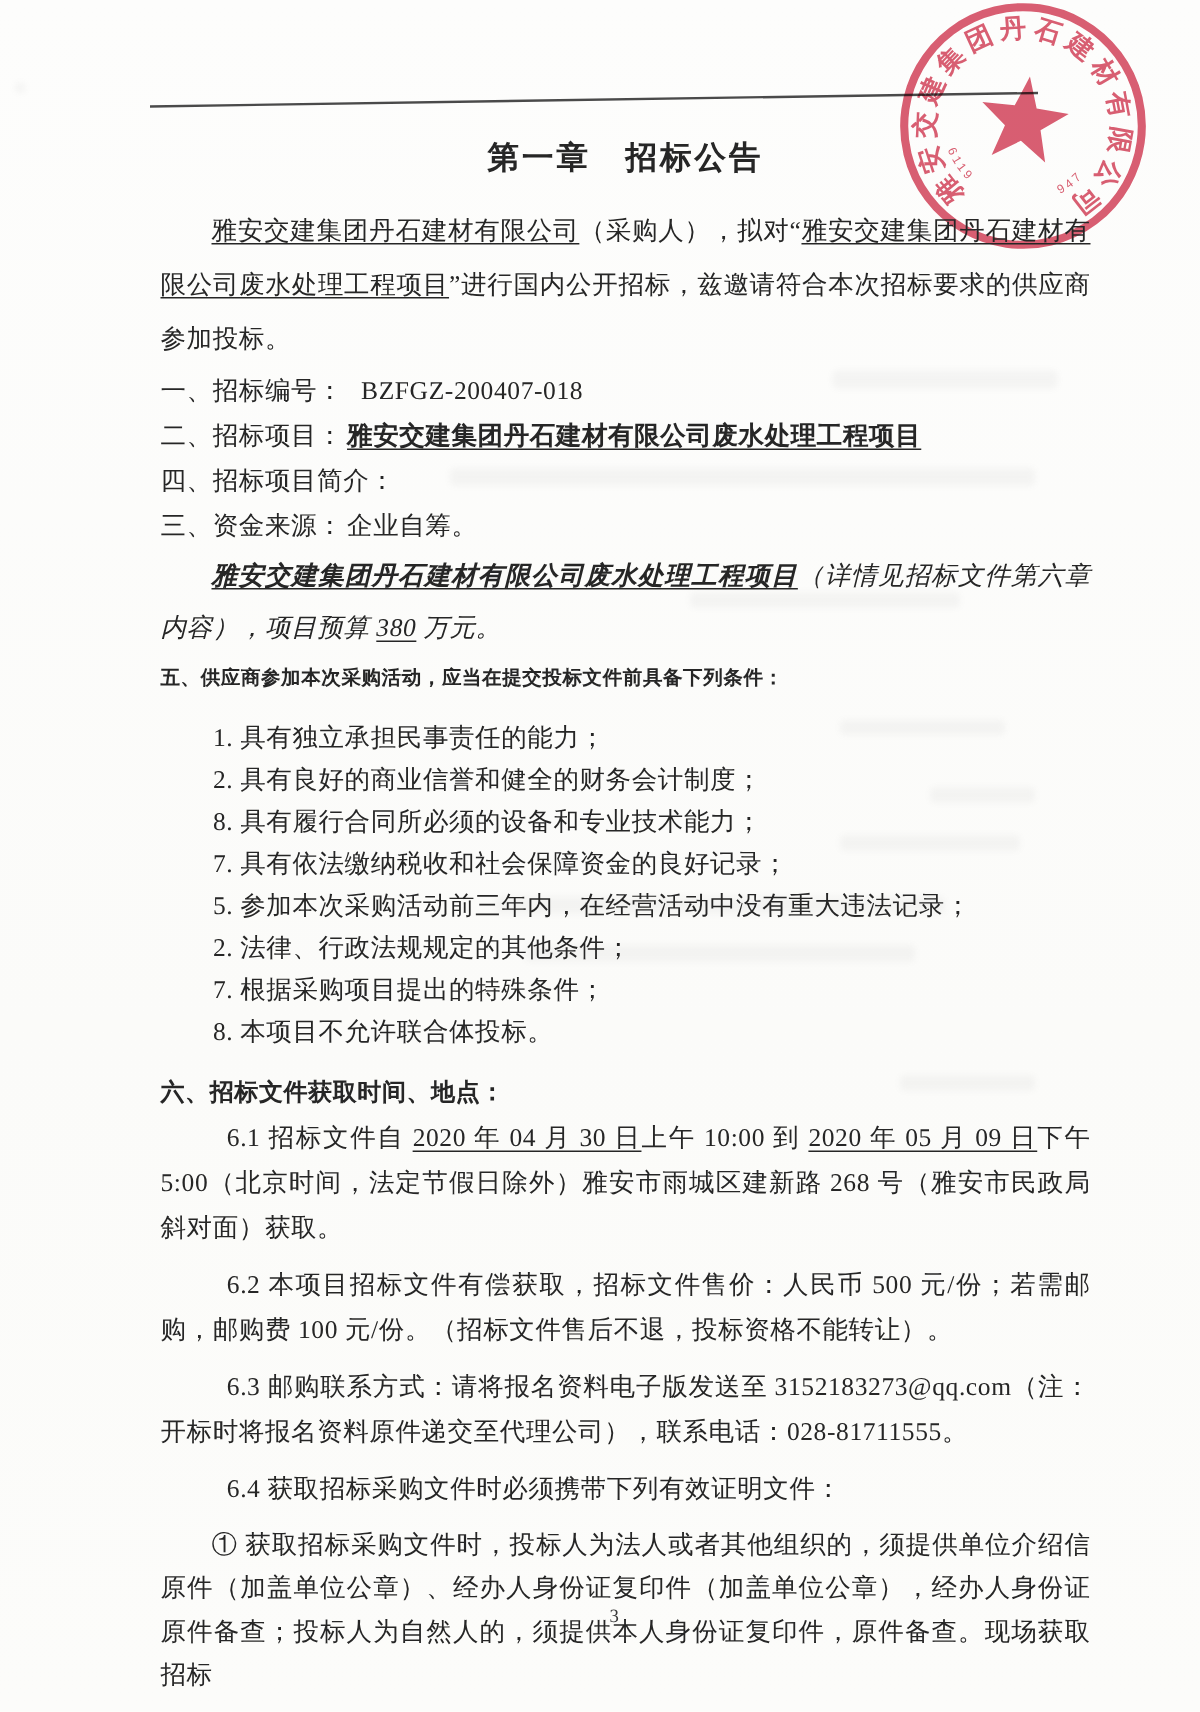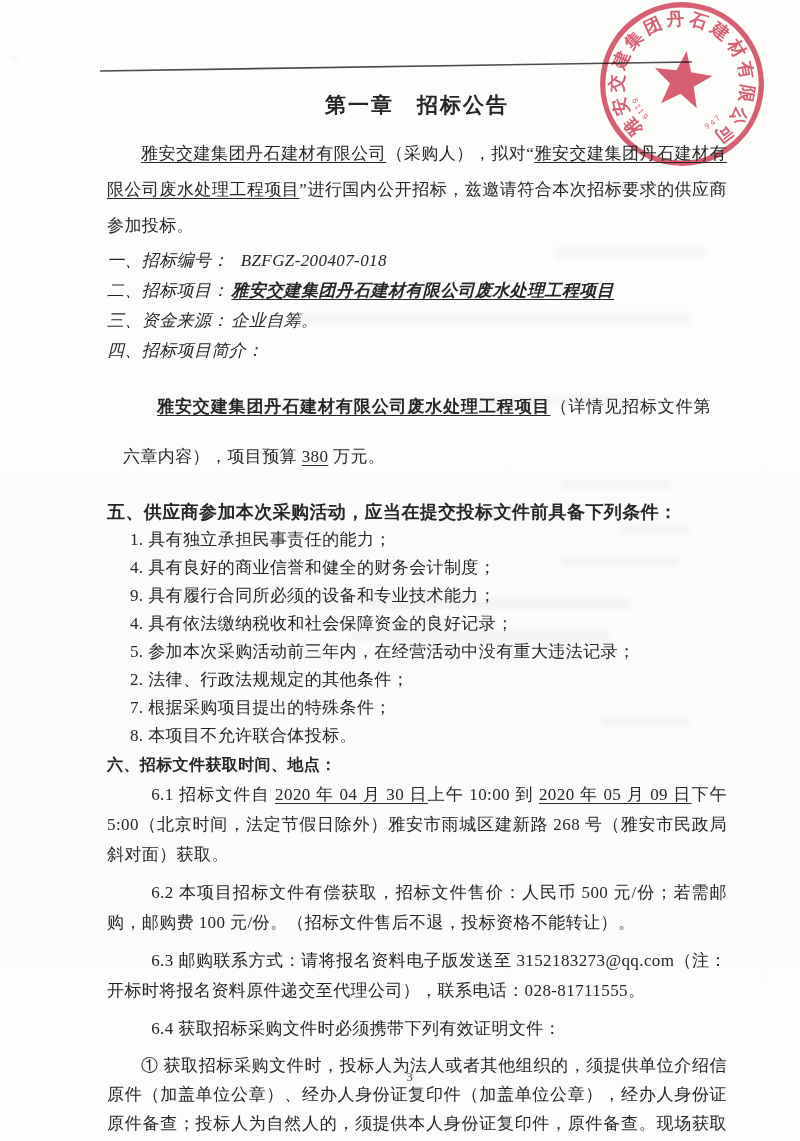--- a/index.html
+++ b/index.html
@@ -20,28 +20,28 @@
   
   .content{position:absolute;left:107px;top:92px;width:620px;}
   .title{
     font-size:21px;font-weight:bold;text-align:center;
     margin:0;line-height:26px;letter-spacing:2px;
   }
   p,.kv,.cond{font-size:17px;letter-spacing:.4px;}
   .intro{line-height:36px;text-align:justify;text-indent:2em;margin:18px 0 0 0;}
   .u{text-decoration:underline;text-underline-offset:3px;text-decoration-thickness:1.2px;}
   .b{font-weight:bold;}
-  .kv-list{margin-top:2px;font-style:italic;}
+  .kv-list{margin-top:2px;}
   .kv{line-height:30px;}
   .kv .value{margin-left:.15em;}
   .kv .value-gap{margin-left:.7em;}
-  .sec4-body{line-height:50px;text-align:justify;text-indent:2em;margin:16px;}
-  .heading{font-weight:bold;font-size:18px;line-height:28px;margin:2px 0 0 0;letter-spacing:.4px;}
+  .sec4-body{line-height:35px;text-align:justify;text-indent:2em;margin:0;font-style:italic;}
+  .heading{font-weight:bold;font-size:13px;line-height:28px;margin:2px 0 0 0;letter-spacing:.4px;}
   .heading6{font-weight:bold;font-size:16px;line-height:30px;margin:0;letter-spacing:.4px;}
-  .cond-list{margin:0;padding:0;list-style:none;}
+  .cond-list{margin:12px;padding:0;list-style:none;}
   .cond{line-height:28px;padding-left:1.35em;}
   .p6{line-height:30px;text-align:justify;text-indent:2.6em;margin:0;}
   .p6.gap8{margin-top:8px;}
   .p-circ{line-height:29px;text-align:justify;text-indent:2em;margin:0;}
   .pageno{
     position:absolute;left:0;top:1070px;width:820px;text-align:center;
     font-size:12.5px;color:#3a3a3a;letter-spacing:1px;
   }
   
   .smudge{position:absolute;background:#8d8d8d;opacity:.07;filter:blur(2px);border-radius:3px;pointer-events:none;}
@@ -88,33 +88,33 @@
 
   <div class="content">
 
     <h1 class="title">第一章　招标公告</h1>
 
     <p class="intro"><span class="u">雅安交建集团丹石建材有限公司</span><span>（采购人），拟对“</span><span class="u">雅安交建集团丹石建材有限公司废水处理工程项目</span><span>”进行国内公开招标，兹邀请符合本次招标要求的供应商参加投标。</span></p>
 
     <div class="kv-list">
       <div class="kv"><span>一、招标编号：</span><span class="value value-gap">BZFGZ-200407-018</span></div>
       <div class="kv"><span>二、招标项目：</span><span class="value u b">雅安交建集团丹石建材有限公司废水处理工程项目</span></div>
+      <div class="kv"><span>四、招标项目简介：</span><span class="value"></span></div>
       <div class="kv"><span>三、资金来源：</span><span class="value">企业自筹。</span></div>
-      <div class="kv"><span>四、招标项目简介：</span><span class="value"></span></div>
     </div>
 
     <p class="sec4-body"><span class="u b">雅安交建集团丹石建材有限公司废水处理工程项目</span><span>（详情见招标文件第六章内容），项目预算 </span><span class="u">380</span><span> 万元。</span></p>
 
     <p class="heading">五、供应商参加本次采购活动，应当在提交投标文件前具备下列条件：</p>
 
     <ul class="cond-list">
       <li class="cond">1. 具有独立承担民事责任的能力；</li>
-      <li class="cond">4. 具有良好的商业信誉和健全的财务会计制度；</li>
-      <li class="cond">9. 具有履行合同所必须的设备和专业技术能力；</li>
-      <li class="cond">4. 具有依法缴纳税收和社会保障资金的良好记录；</li>
+      <li class="cond">2. 具有良好的商业信誉和健全的财务会计制度；</li>
+      <li class="cond">8. 具有履行合同所必须的设备和专业技术能力；</li>
+      <li class="cond">7. 具有依法缴纳税收和社会保障资金的良好记录；</li>
       <li class="cond">5. 参加本次采购活动前三年内，在经营活动中没有重大违法记录；</li>
       <li class="cond">2. 法律、行政法规规定的其他条件；</li>
       <li class="cond">7. 根据采购项目提出的特殊条件；</li>
       <li class="cond">8. 本项目不允许联合体投标。</li>
     </ul>
 
     <p class="heading6">六、招标文件获取时间、地点：</p>
 
     <p class="p6"><span>6.1 招标文件自 </span><span class="u">2020 年 04 月 30 日</span><span>上午 10:00 到 </span><span class="u">2020 年 05 月 09 日</span><span>下午 5:00（北京时间，法定节假日除外）雅安市雨城区建新路 268 号（雅安市民政局斜对面）获取。</span></p>
 

